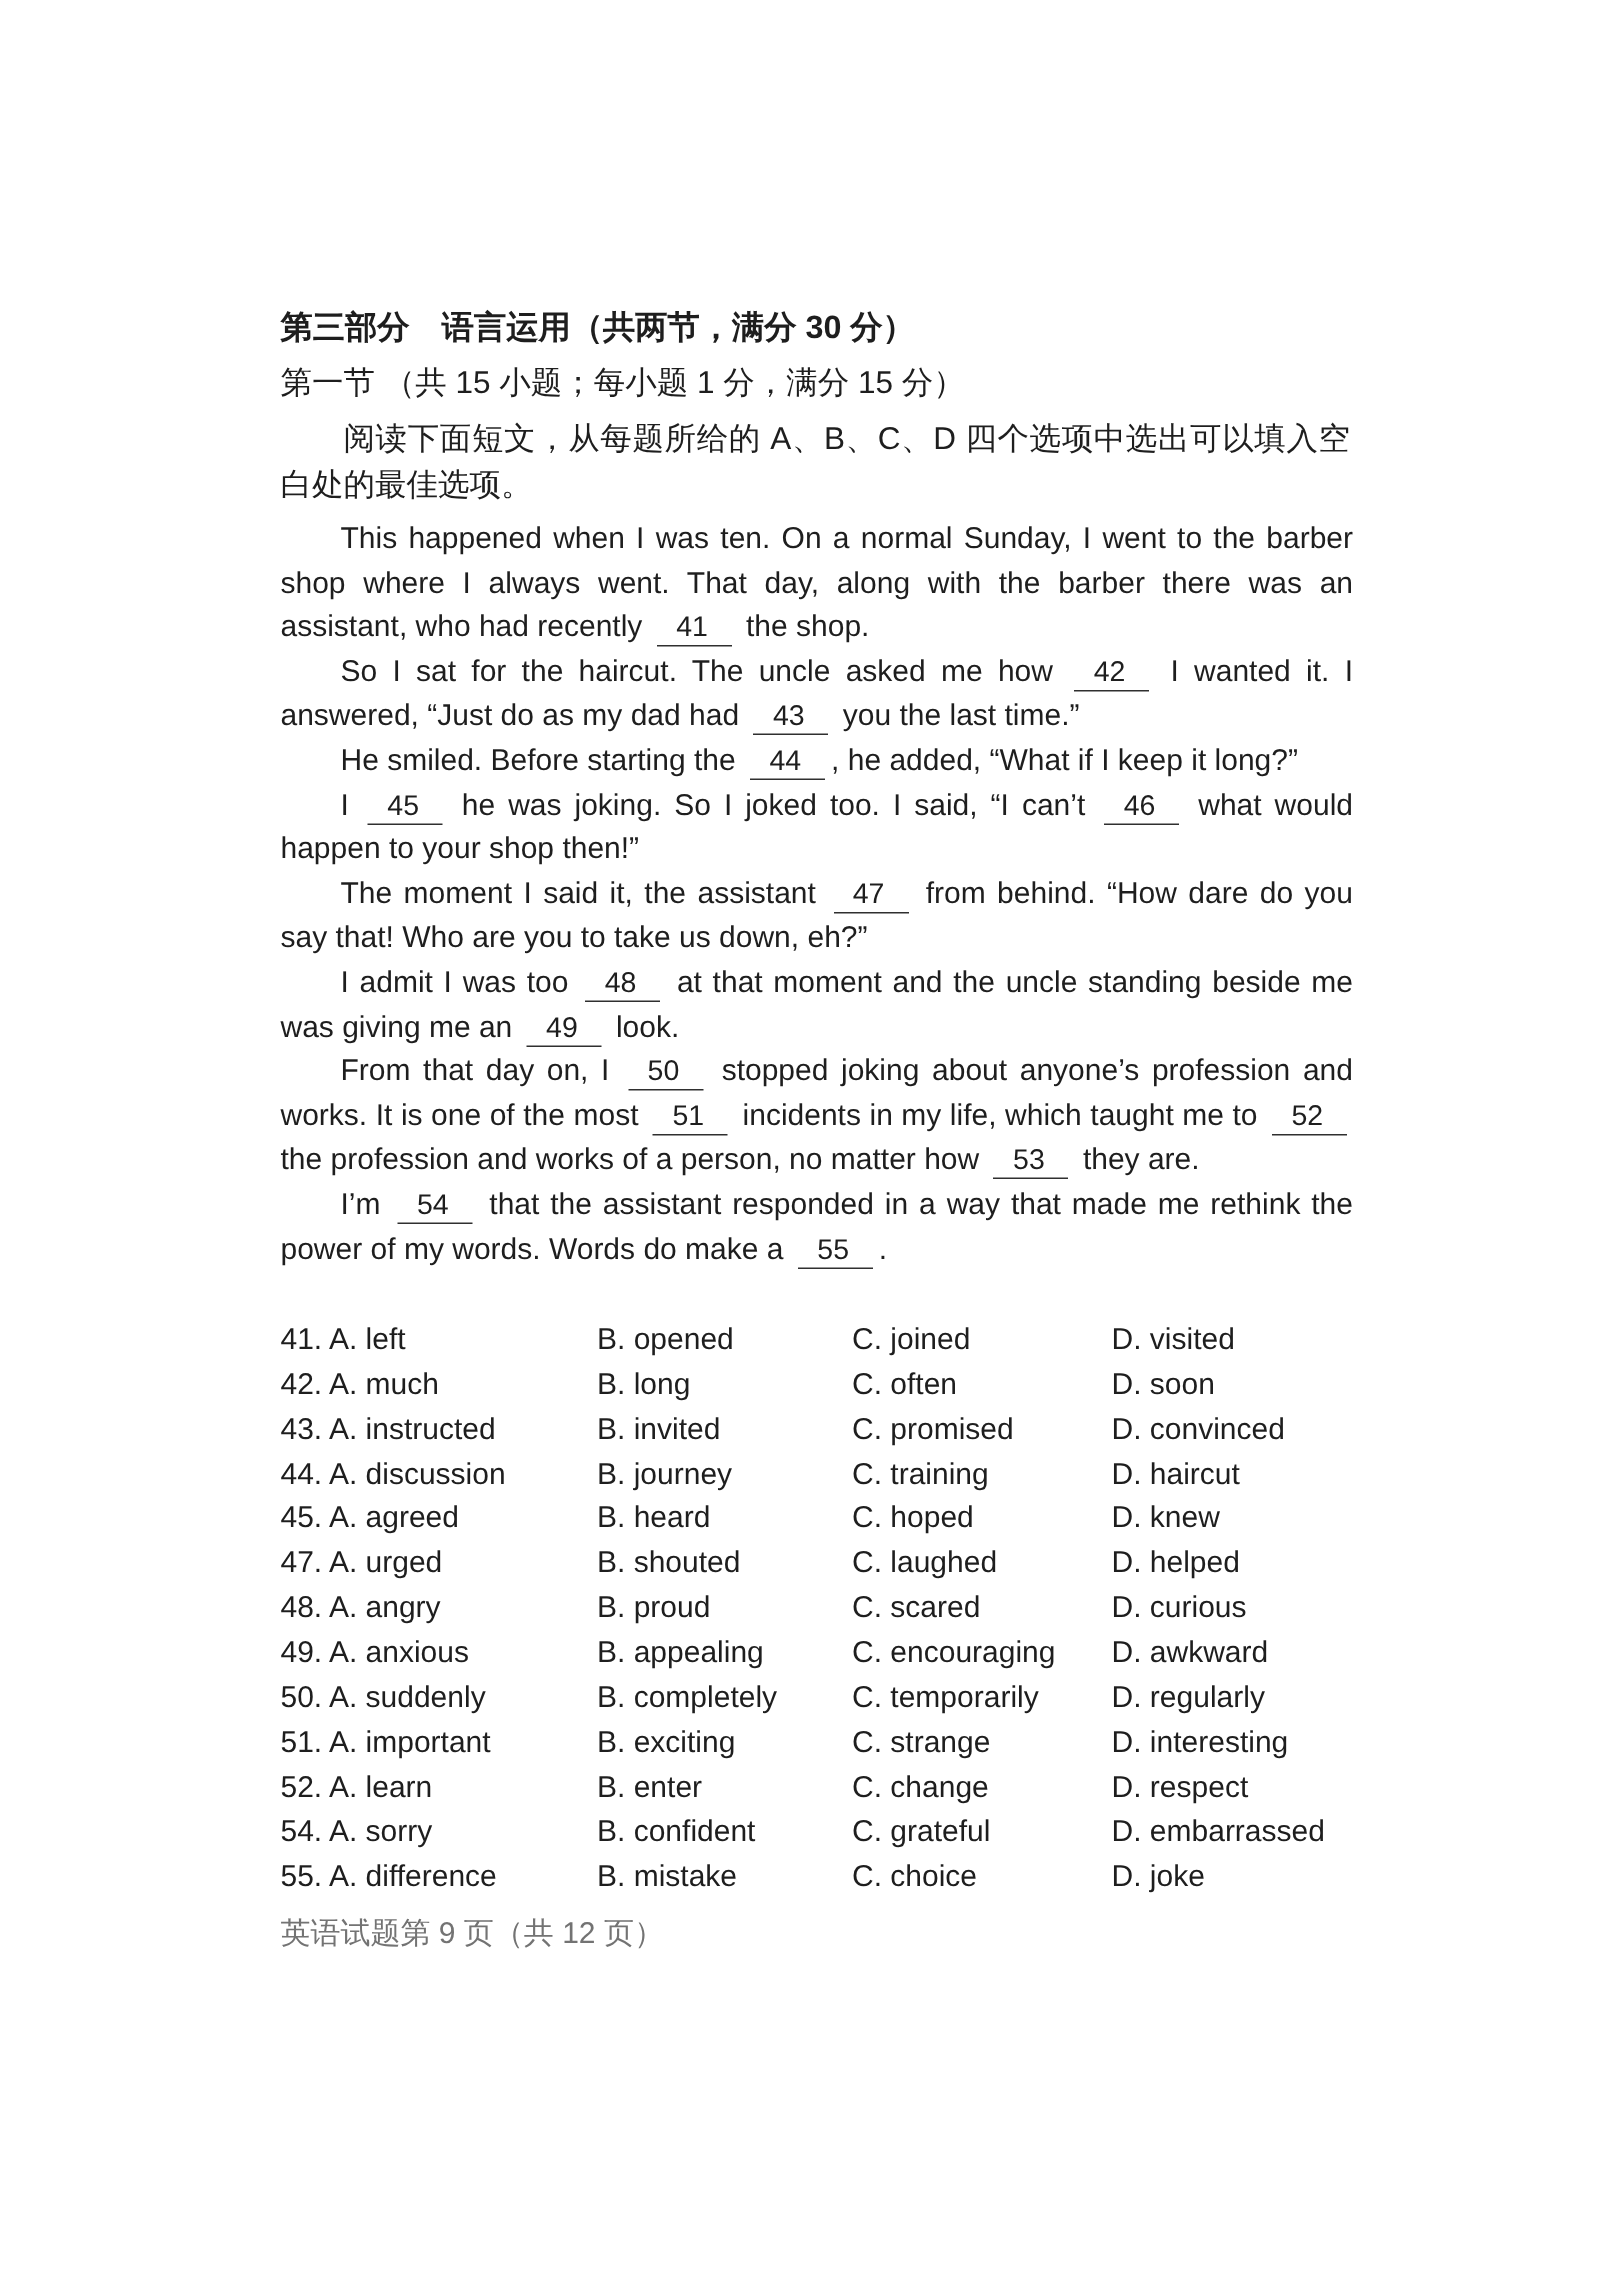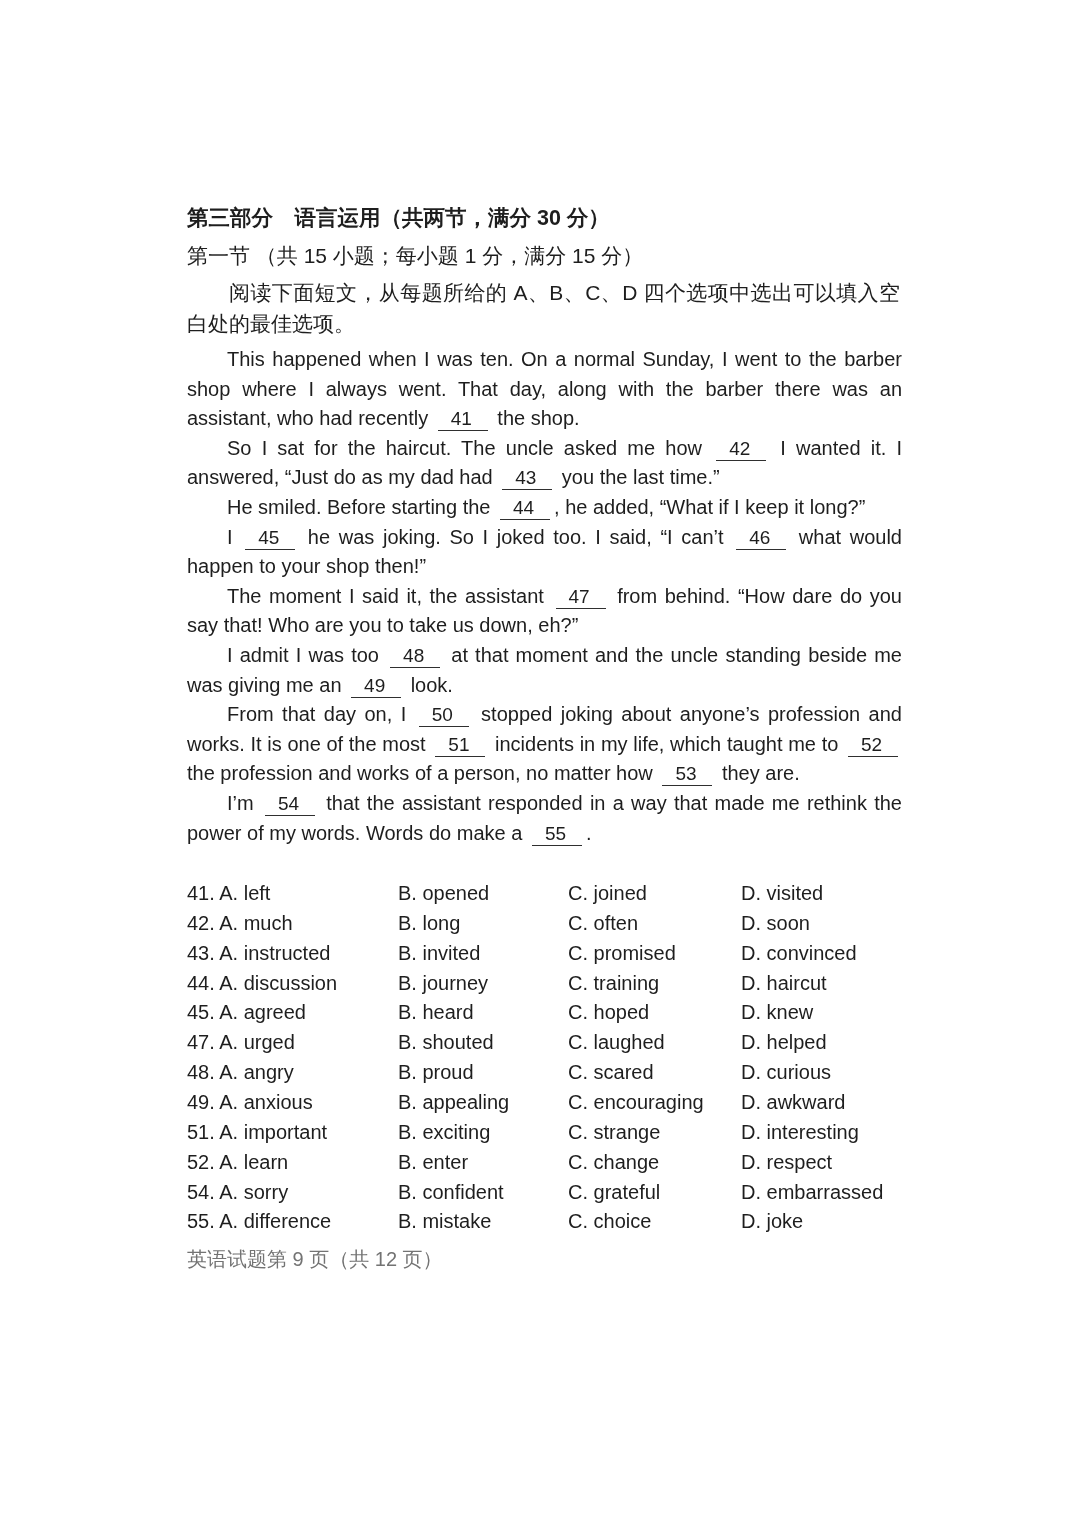--- a/index.html
+++ b/index.html
@@ -142,20 +142,26 @@
         <div class="cell">C. scared</div>
         <div class="cell">D. curious</div>
       </div>
       <div class="qrow">
         <div class="cell">49. A. anxious</div>
         <div class="cell">B. appealing</div>
         <div class="cell">C. encouraging</div>
         <div class="cell">D. awkward</div>
       </div>
       <div class="qrow">
+        <div class="cell">50. A. suddenly</div>
+        <div class="cell">B. completely</div>
+        <div class="cell">C. temporarily</div>
+        <div class="cell">D. regularly</div>
+      </div>
+      <div class="qrow">
         <div class="cell">51. A. important</div>
         <div class="cell">B. exciting</div>
         <div class="cell">C. strange</div>
         <div class="cell">D. interesting</div>
       </div>
       <div class="qrow">
         <div class="cell">52. A. learn</div>
         <div class="cell">B. enter</div>
         <div class="cell">C. change</div>
         <div class="cell">D. respect</div>

